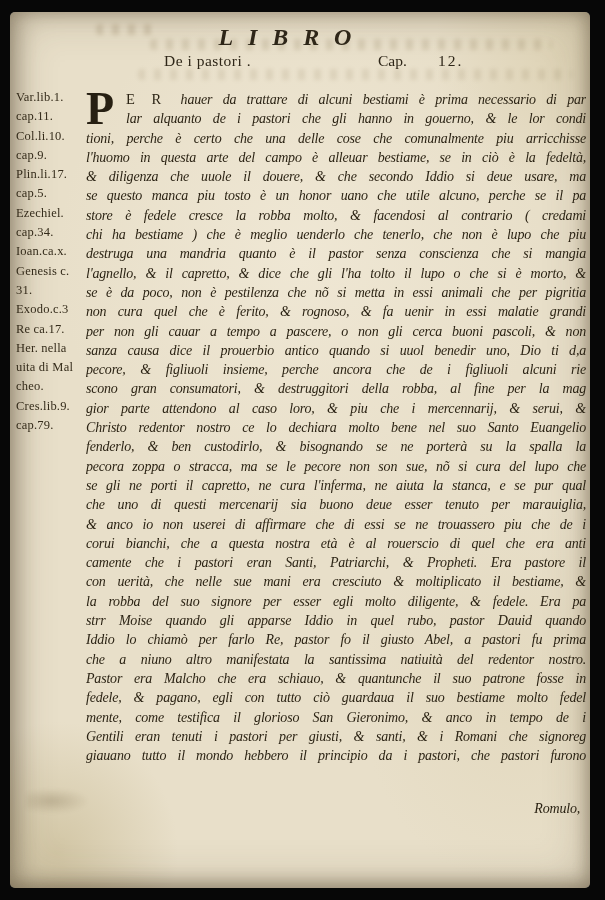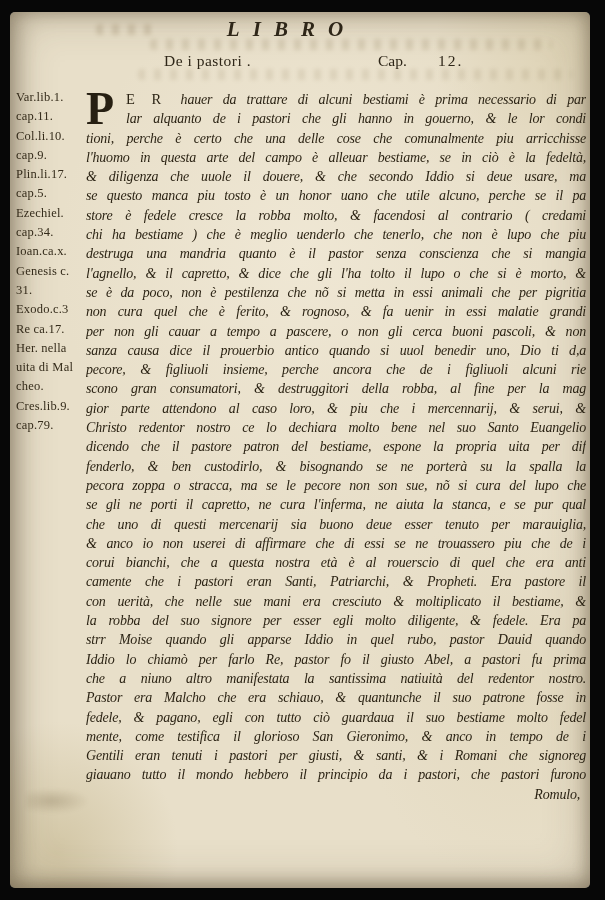--- a/index.html
+++ b/index.html
@@ -28,22 +28,22 @@
     background:repeating-linear-gradient(90deg, rgba(116,96,58,.55) 0 7px, rgba(116,96,58,0) 7px 16px);
   }
   .g1 { left:86px;  top:12px;  width:58px;  height:11px; opacity:.33; }
   .g2 { left:140px; top:27px;  width:402px; height:11px; }
   .g3 { left:128px; top:57px;  width:434px; height:11px; opacity:.22; }
   .g4 { left:16px;  top:776px; width:64px;  height:26px;
         background:radial-gradient(ellipse at 40% 50%, rgba(90,72,40,.5), rgba(90,72,40,0) 70%);
         opacity:.45; filter:blur(2px); }
 
   .header-title {
-    position:absolute; left:0; right:30px; top:5px; text-align:center;
-    font-style:italic; font-weight:bold; font-size:21px;
+    position:absolute; left:0; right:30px; top:12px; text-align:center;
+    font-style:italic; font-weight:bold; font-size:24px;
     letter-spacing:.62em; text-indent:.62em;
   }
   .section-row { position:absolute; left:0; top:40px; width:100%; height:20px; font-size:15.5px;padding-left:20px; }
   .section-title  { position:absolute; left:154px; letter-spacing:.5px; }
   .chapter-label  { position:absolute; left:368px; }
   .chapter-number { position:absolute; left:428px; letter-spacing:2px; }
 
   .margin-notes {
     position:absolute; left:6px; top:76px; width:76px;
     font-size:12.5px; line-height:19.3px; letter-spacing:.2px; color:#342b1a;
@@ -55,21 +55,21 @@
     font-style:italic; font-size:14px; line-height:19.3px;
     letter-spacing:-0.2px; color:#2c2415;
   }
   .dropcap {
     position:absolute; left:0px; top:0px;
     font-style:normal; font-weight:600; font-size:46px; line-height:38px; color:#261f12;
   }
   .bline { height:19.3px; text-align:justify; text-align-last:justify; white-space:nowrap; overflow:hidden; }
   .bline.ind { padding-left:40px; }
   .lead { font-style:normal; font-size:14.5px; letter-spacing:3px; margin-right:6px; }
-  .catchword { height:19.3px; text-align:right; text-align-last:right; padding-right:6px; font-style:italic; }
+  .catchword { height:19.3px; text-align:right; text-align-last:right; padding-right:6px; font-style:italic;margin-top:34px; }
 </style>
 </head>
 <body>
 
 <div class="stage">
   <div class="page">
 
     <div class="ghost g1"></div>
     <div class="ghost g2"></div>
     <div class="ghost g3"></div>
@@ -117,21 +117,20 @@
       <div class="bline">destruga una mandria quanto è il pastor senza conscienza che si mangia</div>
       <div class="bline">l'agnello, &amp; il capretto, &amp; dice che gli l'ha tolto il lupo o che si è morto, &amp;</div>
       <div class="bline">se è da poco, non è pestilenza che nõ si metta in essi animali che per pigritia</div>
       <div class="bline">non cura quel che è ferito, &amp; rognoso, &amp; fa uenir in essi malatie grandi</div>
       <div class="bline">per non gli cauar a tempo a pascere, o non gli cerca buoni pascoli, &amp; non</div>
       <div class="bline">sanza causa dice il prouerbio antico quando si uuol benedir uno, Dio ti d,a</div>
       <div class="bline">pecore, &amp; figliuoli insieme, perche ancora che de i figliuoli alcuni rie</div>
       <div class="bline">scono gran consumatori, &amp; destruggitori della robba, al fine per la mag</div>
       <div class="bline">gior parte attendono al caso loro, &amp; piu che i mercennarij, &amp; serui, &amp;</div>
       <div class="bline">Christo redentor nostro ce lo dechiara molto bene nel suo Santo Euangelio</div>
-      <div class="bline">dicendo che il pastore patron del bestiame, espone la propria uita per dif</div>
       <div class="bline">fenderlo, &amp; ben custodirlo, &amp; bisognando se ne porterà su la spalla la</div>
       <div class="bline">pecora zoppa o stracca, ma se le pecore non son sue, nõ si cura del lupo che</div>
       <div class="bline">se gli ne porti il capretto, ne cura l'inferma, ne aiuta la stanca, e se pur qual</div>
       <div class="bline">che uno di questi mercenarij sia buono deue esser tenuto per marauiglia,</div>
       <div class="bline">&amp; anco io non userei di affirmare che di essi se ne trouassero piu che de i</div>
       <div class="bline">corui bianchi, che a questa nostra età è al rouerscio di quel che era anti</div>
       <div class="bline">camente che i pastori eran Santi, Patriarchi, &amp; Propheti. Era pastore il</div>
       <div class="bline">con uerità, che nelle sue mani era cresciuto &amp; moltiplicato il bestiame, &amp;</div>
       <div class="bline">la robba del suo signore per esser egli molto diligente, &amp; fedele. Era pa</div>
       <div class="bline">strr Moise quando gli apparse Iddio in quel rubo, pastor Dauid quando</div>

